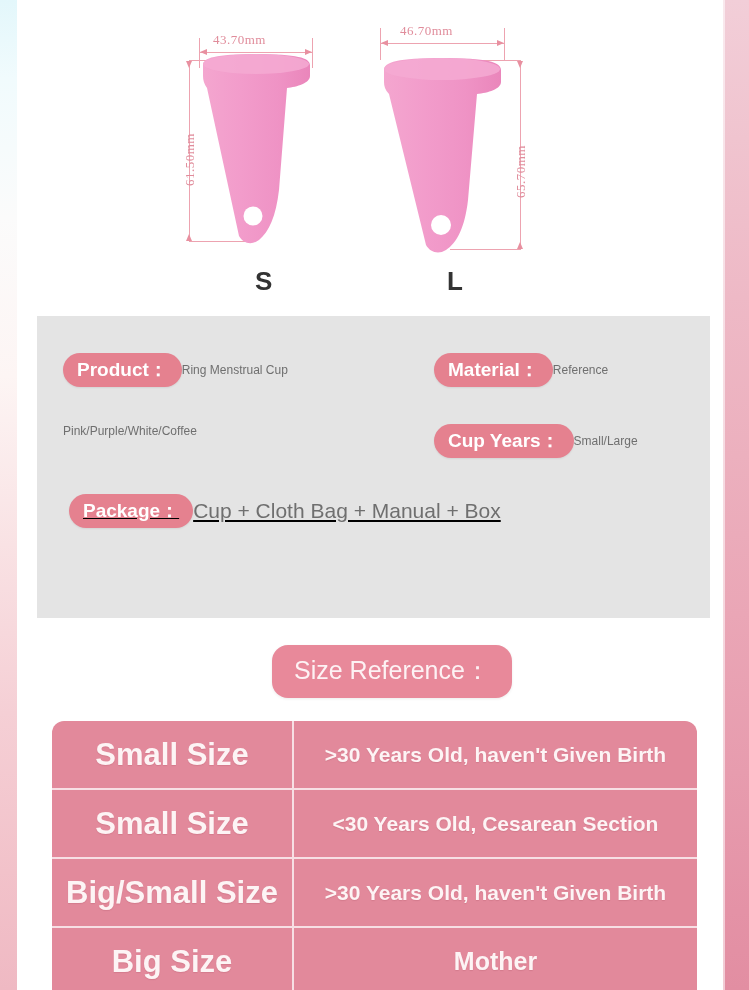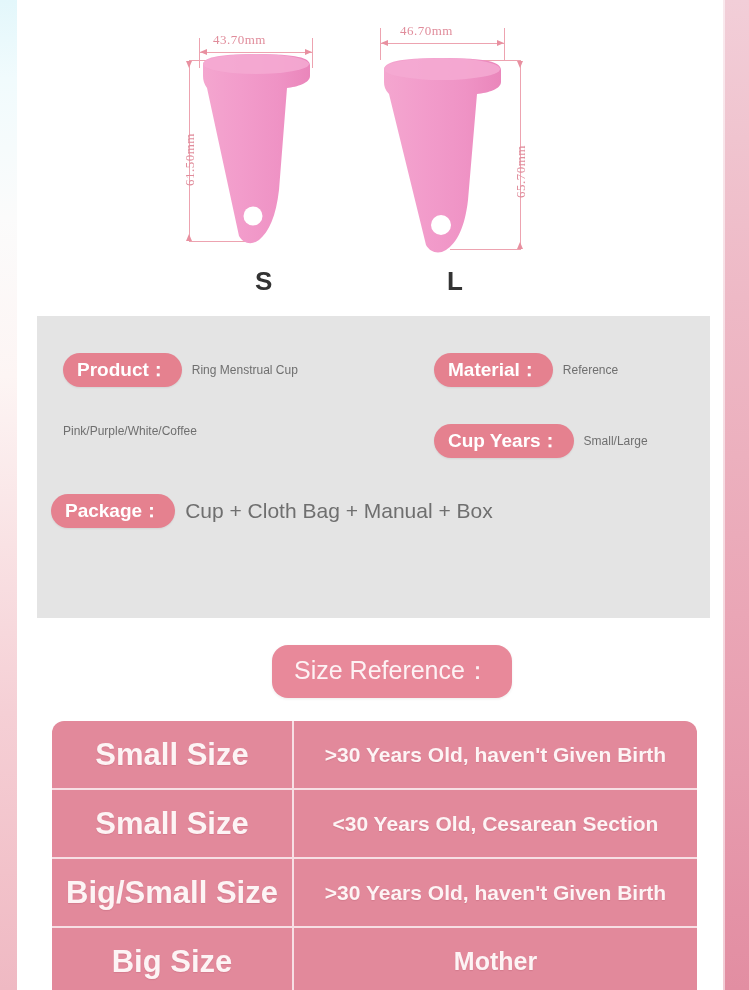--- a/index.html
+++ b/index.html
@@ -160,21 +160,21 @@
     left: 37px;
     top: 316px;
     width: 673px;
     height: 302px;
     background: #e4e4e4;
   }
   .spec-row {
     position: absolute;
     display: flex;
     align-items: center;
-    gap: 10px;
+    gap: 0;
   }
   .pill {
     display: inline-block;
     background: #e5818f;
     color: #ffffff;
     border-radius: 999px;
     font-weight: bold;
     line-height: 1;
     text-align: center;
     white-space: nowrap;
@@ -360,21 +360,21 @@
 
     <div class="spec-row" style="left:26px; top:108px;">
       <span class="spec-value">Pink/Purple/White/Coffee</span>
     </div>
 
     <div class="spec-row" style="left:397px; top:108px;">
       <span class="pill spec">Cup Years：</span>
       <span class="spec-value">Small/Large</span>
     </div>
 
-    <div class="spec-row" style="left:14px; top:178px;">
+    <div class="spec-row" style="left:32px; top:178px;text-decoration:underline;">
       <span class="pill spec">Package：</span>
       <span class="spec-value big">Cup + Cloth Bag + Manual + Box</span>
     </div>
   </div>
 
   <div id="size-ref-badge">Size Reference：</div>
 
   <div id="size-table">
 
     <div class="tbl-row">

